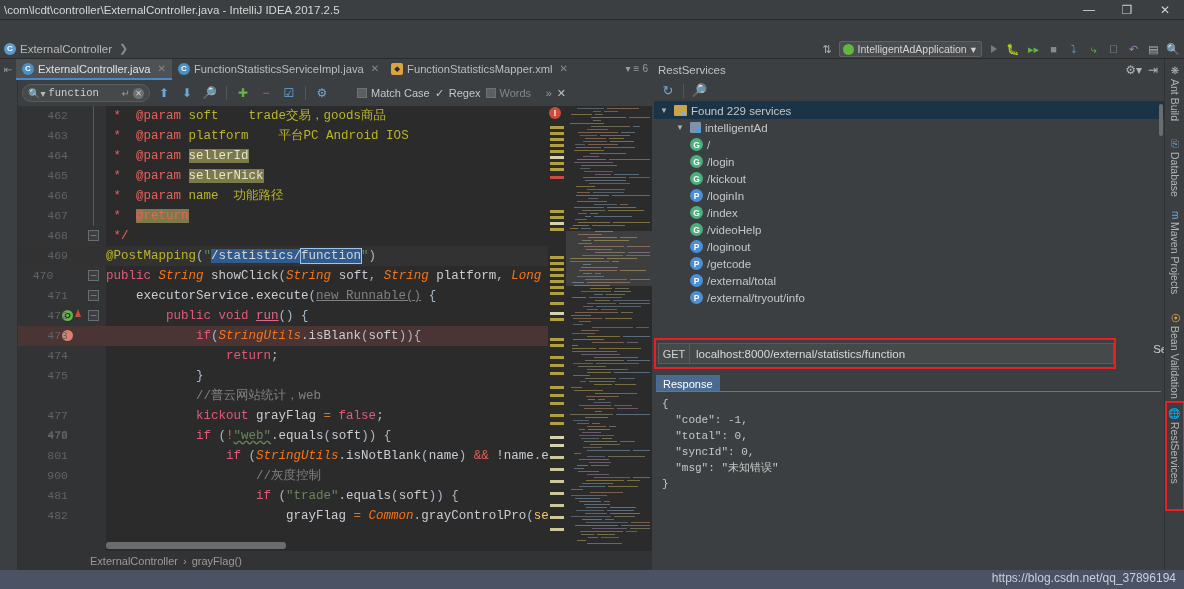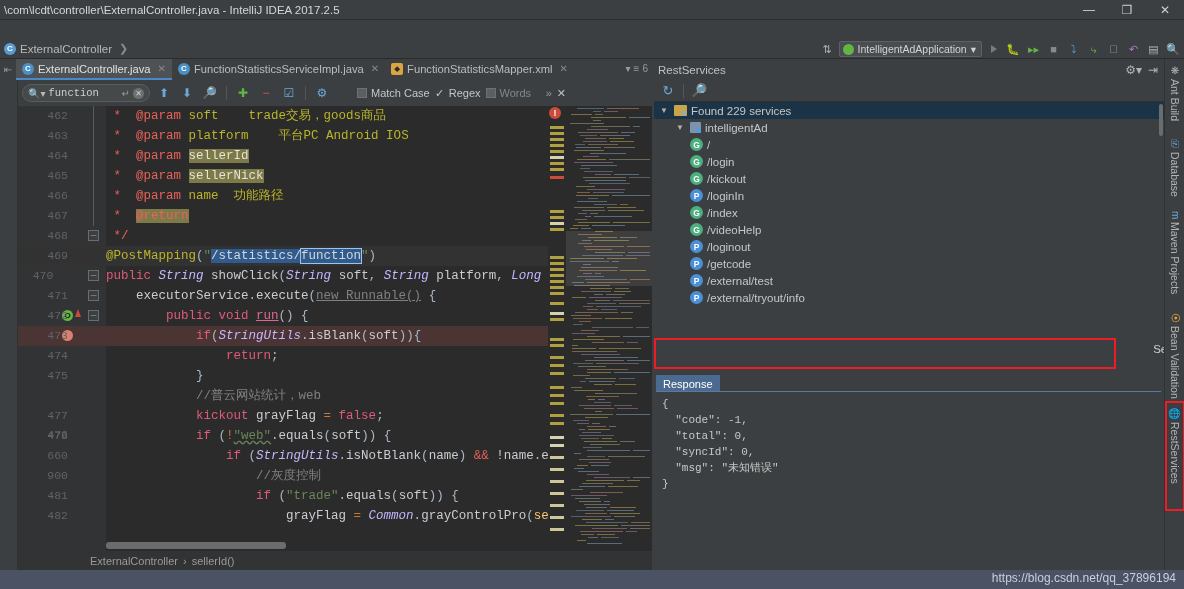--- a/index.html
+++ b/index.html
@@ -109,21 +109,21 @@
   .row.err { background:#4b3434; }
   .codetext { position:absolute; left:88px; top:0; white-space:pre;
               font-family:"Liberation Mono",monospace;font-size:12.5px;color:#a9b7c6; }
   .k { color:#cc7832; }
   .kw { color:#e05a7a; }
   .kw2 { color:#e0688a; }
   .cm { color:#808080; }
   .an { color:#bbb529; }
   .at { color:#e8625a; }
   .st { color:#6a8759; }
-  .cls { color:#c4b5fd; font-style:italic; }
+  .cls { color:#f97316; font-style:italic; }
   .id { color:#c9cdd1; }
   .fn { color:#ffc66d; }
   .hl { background:#7d7a4a; color:#e4e4d4; }
   .sel { background:#2f5b8f; color:#d6d6d6; }
   .selb { background:#2f5b8f; color:#d6d6d6; outline:1px solid #9fc4ea; }
   .folds { position:absolute;left:66px;top:0;width:20px;height:445px; }
   .fold { position:absolute;left:4px;width:11px;height:11px;border:1px solid #6a6d6e;background:#3c3f41;
           color:#9a9a9a;font-size:8px;display:flex;align-items:center;justify-content:center;}
   .foldline { position:absolute;left:9px;width:1px;background:#585b5c; }
   .bp { position:absolute;width:11px;height:11px;border-radius:50%;background:#db8070; }
@@ -349,21 +349,21 @@
         <div class="lnum" style="top: 140px; position: absolute; line-height: 20px;">469</div>
         <div class="lnum" style="top: 160px; position: absolute; line-height: 20px; text-align: center;">470</div>
         <div class="lnum" style="top: 180px; position: absolute; line-height: 20px;">471</div>
         <div class="lnum" style="top: 200px; position: absolute; line-height: 20px;">472</div>
         <div class="lnum" style="top: 220px; position: absolute; line-height: 20px;">473</div>
         <div class="lnum" style="top: 240px; position: absolute; line-height: 20px;">474</div>
         <div class="lnum" style="top: 260px; position: absolute; line-height: 20px;">475</div>
         <div class="lnum" style="top: 280px; position: absolute; line-height: 20px; margin-top: 39px;">476</div>
         <div class="lnum" style="top: 300px; position: absolute; line-height: 20px;">477</div>
         <div class="lnum" style="top: 320px; position: absolute; line-height: 20px;">478</div>
-        <div class="lnum" style="top: 340px; position: absolute; line-height: 20px;">660</div>
+        <div class="lnum" style="top: 340px; position: absolute; line-height: 20px;">801</div>
         <div class="lnum" style="top: 360px; position: absolute; line-height: 20px;">900</div>
         <div class="lnum" style="top: 380px; position: absolute; line-height: 20px;">481</div>
         <div class="lnum" style="top: 400px; position: absolute; line-height: 20px;">482</div>
       </div>
 
     <div id="code-lines">
         <div class="codetext" style="top: 0px; line-height: 20px;"> <span class="at">*</span>  <span class="at">@param</span> <span class="an">soft</span>    <span class="an">trade交易，goods商品</span></div>
         <div class="codetext" style="top: 20px; line-height: 20px;"> <span class="at">*</span>  <span class="at">@param</span> <span class="an">platform</span>    <span class="an">平台PC Android IOS</span></div>
         <div class="codetext" style="top: 40px; line-height: 20px;"> <span class="at">*</span>  <span class="at">@param</span> <span class="hl">sellerId</span></div>
         <div class="codetext" style="top: 60px; line-height: 20px;"> <span class="at">*</span>  <span class="at">@param</span> <span class="hl">sellerNick</span></div>
@@ -663,21 +663,21 @@
       <div class="mmline" style="left: 22px; top: 431px; width: 10px; background: rgb(90, 107, 122);"></div>
       <div class="mmline" style="left: 35px; top: 431px; width: 18px; background: rgb(85, 96, 106);"></div>
       <div class="mmline" style="left: 11px; top: 434px; width: 9px; background: rgb(122, 111, 63);"></div>
       <div class="mmline" style="left: 21px; top: 437px; width: 35px; background: rgb(90, 107, 122);"></div>
       <div class="mmthumb" style="top: 125px; height: 55px;"></div>
     </div>
 
   <div class="bcfoot">
     <span>ExternalController</span>
     <span>›</span>
-    <span>sellerId()</span>
+    <span>grayFlag()</span>
   </div>
 
   <div class="rpanel">
     <div class="rp-head">
       <span>RestServices</span>
       <span class="sp"></span>
       <span style="color:#b0b0b0;font-size:12px;margin-right:6px">⚙▾</span>
       <span style="color:#b0b0b0;font-size:12px;margin-right:2px">⇥</span>
     </div>
     <div class="rp-tools">
@@ -724,33 +724,37 @@
           <div class="trow" style="padding-left: 36px;">
             <span class="mp">P</span>
             <span>/loginout</span>
           </div>
           <div class="trow" style="padding-left: 36px;">
             <span class="mp">P</span>
             <span>/getcode</span>
           </div>
           <div class="trow" style="padding-left: 36px;">
             <span class="mp">P</span>
-            <span>/external/test</span>
+            <span>/external/total</span>
           </div>
           <div class="trow" style="padding-left: 36px;">
             <span class="mp">P</span>
             <span>/external/tryout/info</span>
           </div>
         </div>
       <div class="tscroll"></div>
     </div>
 
   </div>
 
   <div class="redbox"></div>
+  <div class="urlrow">
+    <div class="method">GET</div>
+    <div class="urlinput">localhost:8000/external/statistics/function</div>
+  </div>
   <div class="sendbtn">Send</div>
 
   <div class="tabsrow2">
     <div class="jtab active">Response</div>
   </div>
   <div class="respbody">{
   "code": -1,
   "total": 0,
   "syncId": 0,
   "msg": "未知错误"

